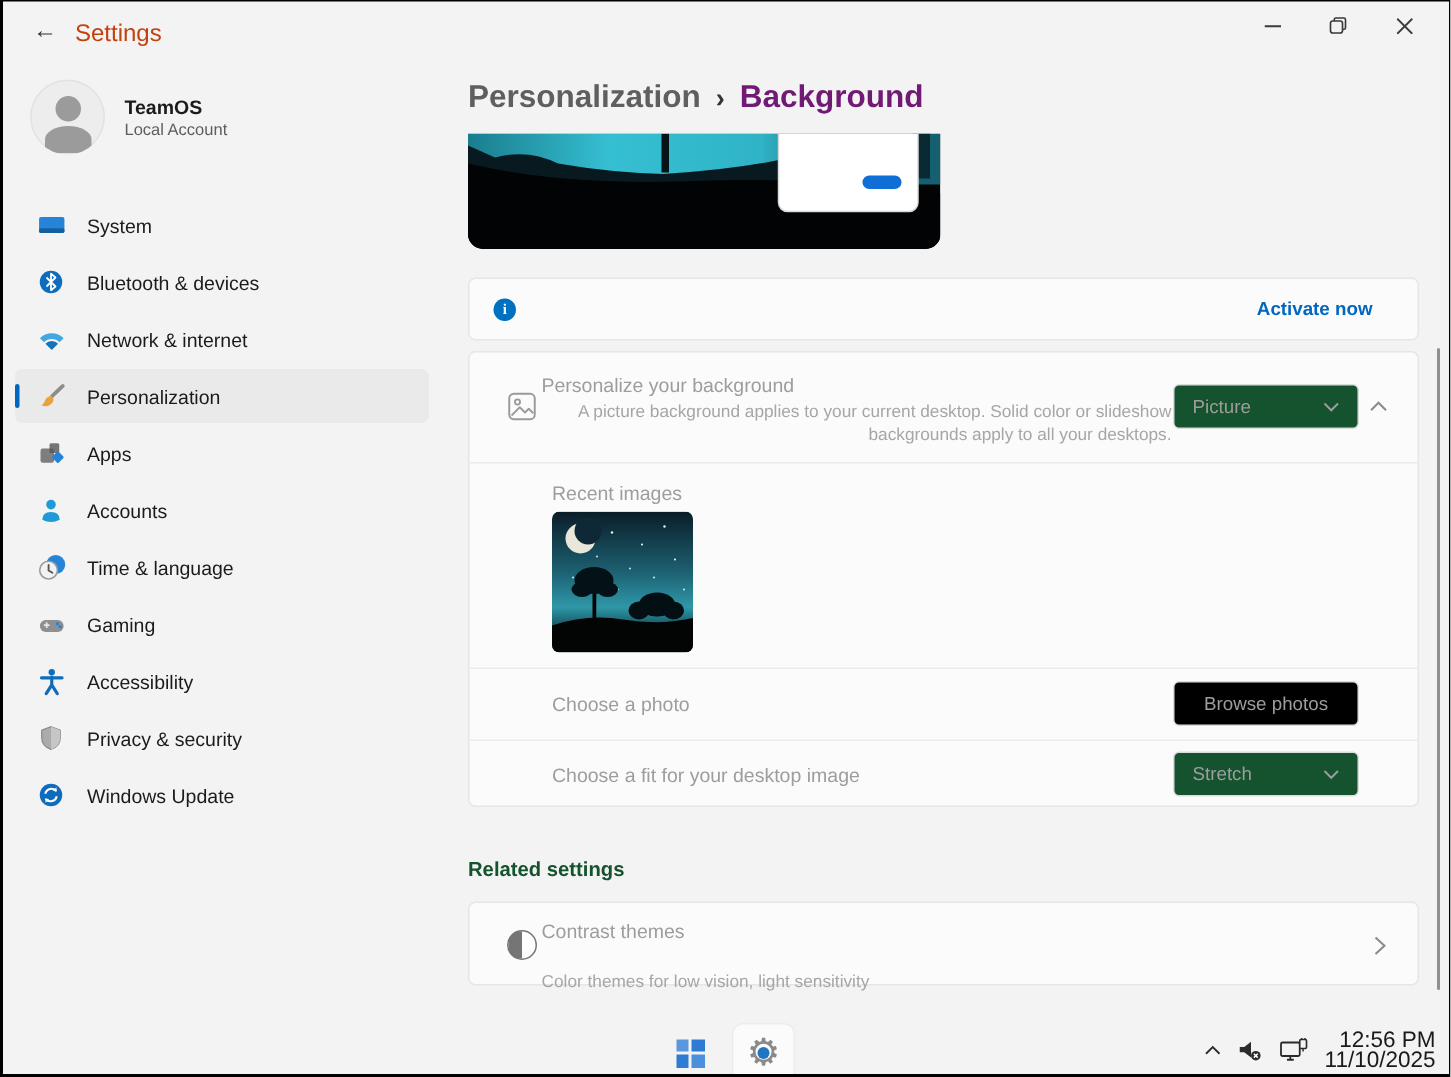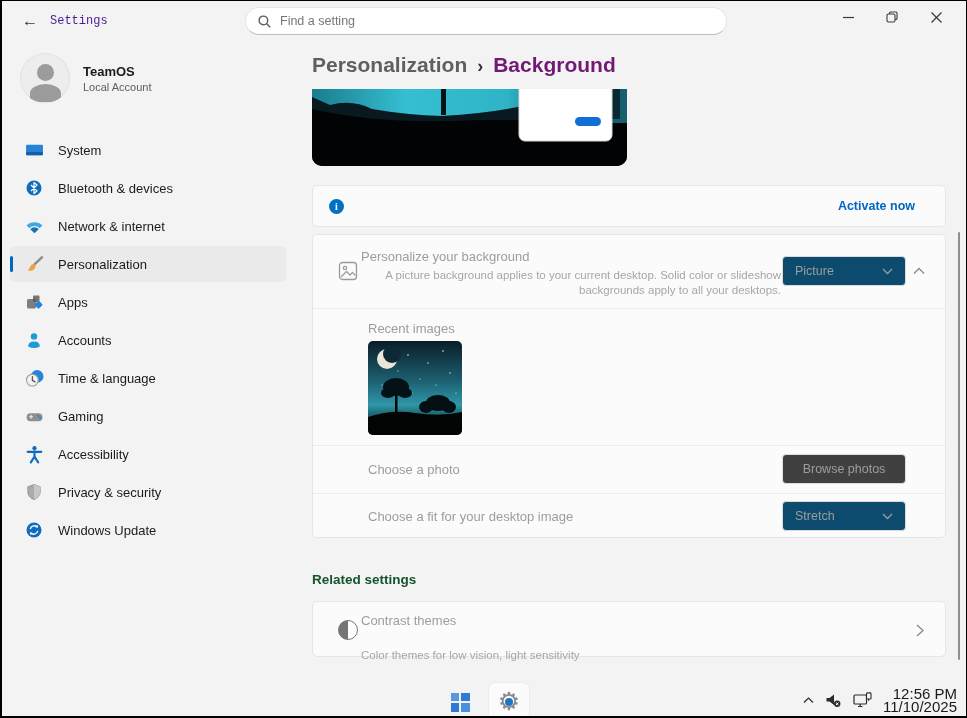--- a/index.html
+++ b/index.html
@@ -3,21 +3,21 @@
 <meta charset="utf-8">
 <style>
   * { margin:0; padding:0; box-sizing:border-box; }
   html,body { width:967px; height:718px; }
   body { font-family:"Liberation Sans","DejaVu Sans",sans-serif; background:#f3f3f3; position:relative; overflow:hidden; }
   #frame { position:absolute; inset:0; width:967px; height:718px; background:#f3f3f3;
            border-left:2px solid #000; border-top:1px solid #000; border-bottom:2px solid #000; border-right:1px solid #000; overflow:hidden; }
 
   
   .back-btn { position:absolute; left:14px; top:8px; width:28px; height:24px; font-size:16px; color:#333; text-align:center; line-height:24px; cursor:pointer; }
-  .win-title { position:absolute; left:48px; top:13px; font-size:12px; color:#4c1d95;font-family:Liberation Mono, monospace; }
+  .win-title { position:absolute; left:48px; top:13px; font-size:16px; color:#c2410c; }
   .searchbox { position:absolute; left:243px; top:6px; width:482px; height:28px; background:#fff; border:1px solid #e5e5e5; border-bottom-color:#bdbdbd; border-radius:14px; display:flex; align-items:center; padding:0 12px; }
   .searchbox svg { flex:0 0 auto; margin-right:9px; }
   .searchbox input { border:none; outline:none; background:transparent; font-size:12.5px; color:#1b1b1b; width:100%; font-family:inherit; }
   .searchbox input::placeholder { color:#767676; }
   .win-controls { position:absolute; right:8px; top:0; height:32px; display:flex; }
   .win-ctl { width:44px; height:32px; display:flex; align-items:center; justify-content:center; color:#3a3a3a; cursor:pointer; }
 
   
   .profile { position:absolute; left:18px; top:52px; display:flex; align-items:center; cursor:pointer; }
   .avatar { width:50px; height:50px; border-radius:50%; background:#ededed; position:relative; overflow:hidden; box-shadow:0 0 0 1px #e2e2e2 inset; }
@@ -49,25 +49,25 @@
   .banner-text { font-size:12.5px; color:#1b1b1b; margin-left:13px; }
   .banner-action { margin-left:auto; margin-right:14px; font-size:12.5px; color:#0067c0; font-weight:600; cursor:pointer; }
 
   .card { position:absolute; left:310px; background:#fbfbfb; border:1px solid #e6e6e6; border-radius:5px; }
   #bg-card { top:233px; width:634px; height:304px; }
   .divider { position:absolute; left:0; width:100%; height:1px; background:#ececec; }
 
   .row-title { font-size:13px; color:#9d9d9d; }
   .row-desc { font-size:11.5px; color:#a6a6a6; line-height:15px; }
 
-  .dd { position:absolute; width:124px; height:30px; border:1px solid #dcdcdc; border-radius:4px; background:#0c4a6e; display:flex; align-items:center; padding:0 12px; cursor:pointer; }
+  .dd { position:absolute; width:124px; height:30px; border:1px solid #dcdcdc; border-radius:4px; background:#14532d; display:flex; align-items:center; padding:0 12px; cursor:pointer; }
   .dd span { font-size:12.5px; color:#9d9d9d; }
   .dd svg { margin-left:auto; }
 
-  .btn { position:absolute; width:124px; height:30px; border:1px solid #dcdcdc; border-radius:4px; background:#404040; font-size:12.5px; color:#9d9d9d; display:flex; align-items:center; justify-content:center; cursor:pointer; }
+  .btn { position:absolute; width:124px; height:30px; border:1px solid #dcdcdc; border-radius:4px; background:#000000; font-size:12.5px; color:#9d9d9d; display:flex; align-items:center; justify-content:center; cursor:pointer; }
 
   .thumb { position:absolute; left:55px; top:106px; width:94px; height:94px; border-radius:5px; overflow:hidden; cursor:pointer; }
 
   .related-heading { position:absolute; left:310px; top:571px; font-size:13.5px; font-weight:bold; color:#14532d; }
   #contrast-card { top:600px; width:634px; height:56px; cursor:pointer; }
   .half-circle { position:absolute; left:25px; top:18px; width:20px; height:20px; border-radius:50%; border:1.5px solid #757575; background:linear-gradient(90deg,#757575 50%,#fdfdfd 50%); }
 
   .scrollbar { position:absolute; left:956px; top:231px; width:2px; height:428px; background:#8f8f8f; border-radius:1px; cursor:pointer; }
 
   
@@ -83,27 +83,20 @@
   .clock { margin-left:11px; text-align:right; font-size:15px; color:#1a1a1a; line-height:13.5px; cursor:pointer; }
 </style>
 </head>
 <body>
 
 <div id="frame">
 
   <div class="back-btn">←</div>
   <div class="win-title">Settings</div>
 
-  <div class="searchbox">
-    <svg width="13" height="13" viewBox="0 0 13 13">
-      <circle cx="5.4" cy="5.4" r="4.3" fill="none" stroke="#5d5d5d" stroke-width="1.4"></circle>
-      <line x1="8.7" y1="8.7" x2="12.2" y2="12.2" stroke="#5d5d5d" stroke-width="1.4"></line>
-    </svg>
-    <input type="text" placeholder="Find a setting" style="">
-  </div>
 
   <div class="win-controls">
     <div class="win-ctl">
       <svg width="11" height="11" viewBox="0 0 11 11">
           <line x1="0" y1="5.5" x2="11" y2="5.5" stroke="#3a3a3a" stroke-width="1.2"></line>
         </svg>
     </div>
     <div class="win-ctl">
       <svg width="12" height="12" viewBox="0 0 12 12">
         <rect x="1" y="3" width="8" height="8" rx="1.5" fill="none" stroke="#3a3a3a" stroke-width="1.1"></rect>

